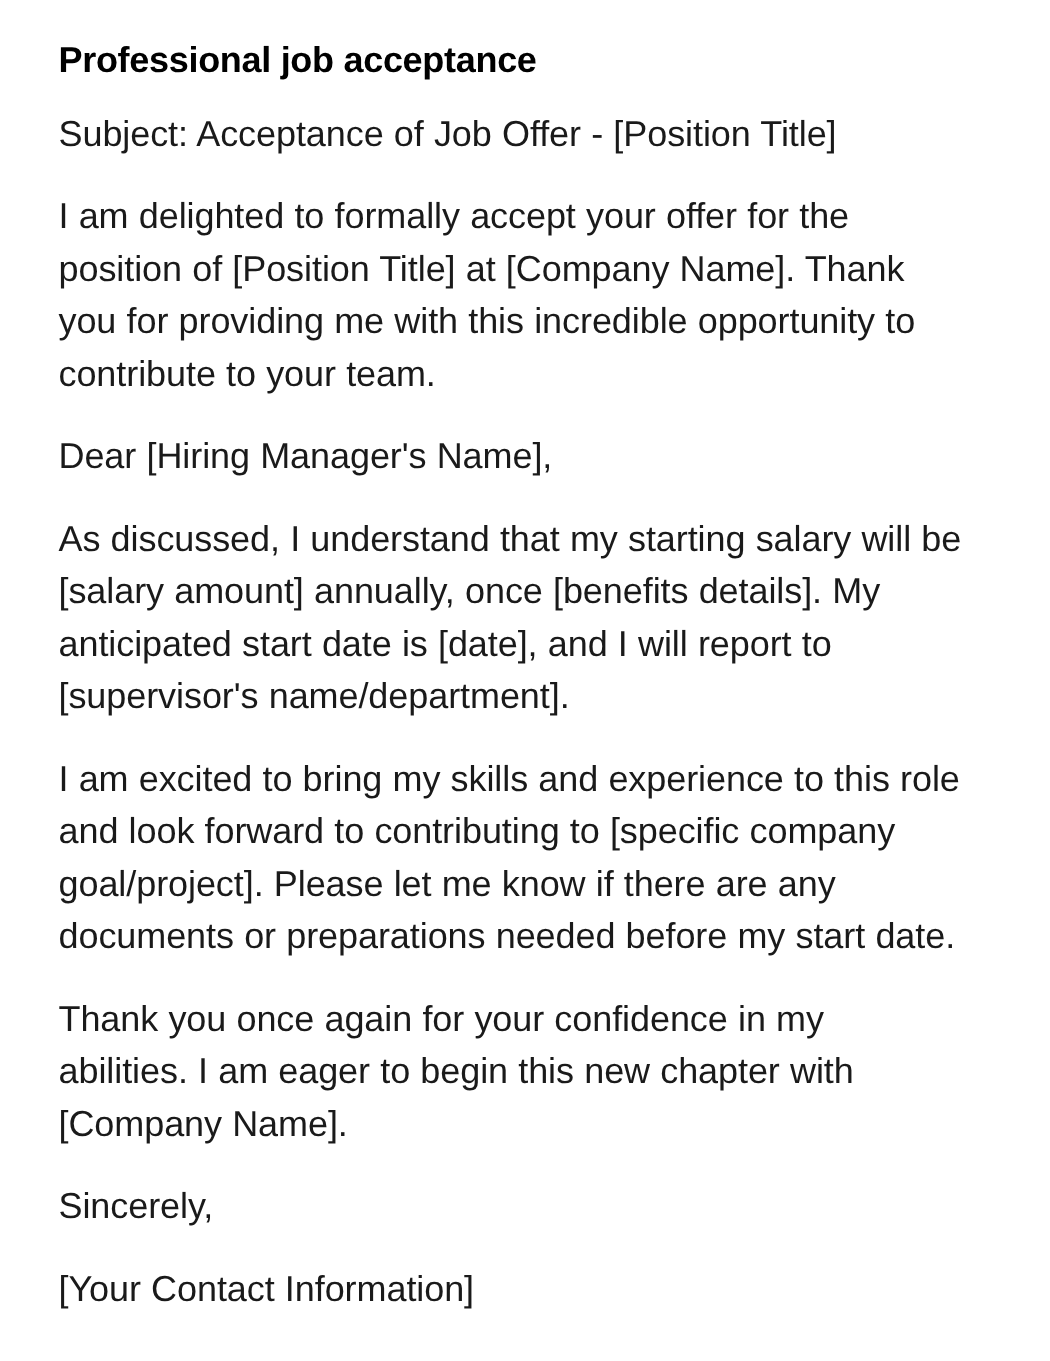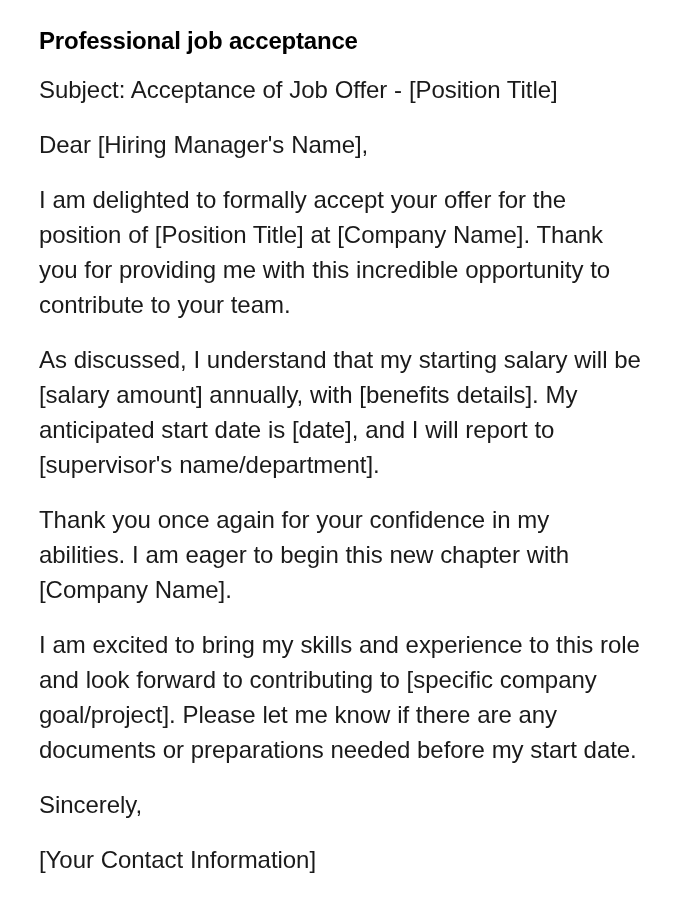--- a/index.html
+++ b/index.html
@@ -66,29 +66,29 @@
 <body>
 
 <div class="page">
 
   <h1 class="doc-title">Professional job acceptance</h1>
 
   <div class="doc-body">
 
     <p class="doc-para short">Subject: Acceptance of Job Offer - [Position Title]</p>
 
+    <p class="doc-para">I am delighted to formally accept your offer for the position of [Position Title] at [Company Name]. Thank you for providing me with this incredible opportunity to contribute to your team.</p>
+
     <p class="doc-para short">Dear [Hiring Manager's Name],</p>
 
-    <p class="doc-para">I am delighted to formally accept your offer for the position of [Position Title] at [Company Name]. Thank you for providing me with this incredible opportunity to contribute to your team.</p>
+    <p class="doc-para">As discussed, I understand that my starting salary will be [salary amount] annually, once [benefits details]. My anticipated start date is [date], and I will report to [supervisor's name/department].</p>
 
-    <p class="doc-para">As discussed, I understand that my starting salary will be [salary amount] annually, with [benefits details]. My anticipated start date is [date], and I will report to [supervisor's name/department].</p>
+    <p class="doc-para">I am excited to bring my skills and experience to this role and look forward to contributing to [specific company goal/project]. Please let me know if there are any documents or preparations needed before my start date.</p>
 
     <p class="doc-para">Thank you once again for your confidence in my abilities. I am eager to begin this new chapter with [Company Name].</p>
-
-    <p class="doc-para">I am excited to bring my skills and experience to this role and look forward to contributing to [specific company goal/project]. Please let me know if there are any documents or preparations needed before my start date.</p>
 
     <p class="doc-para short">Sincerely,</p>
 
 
     <p class="doc-para short">[Your Contact Information]</p>
 
   </div>
 </div>
 
 </body></html>

